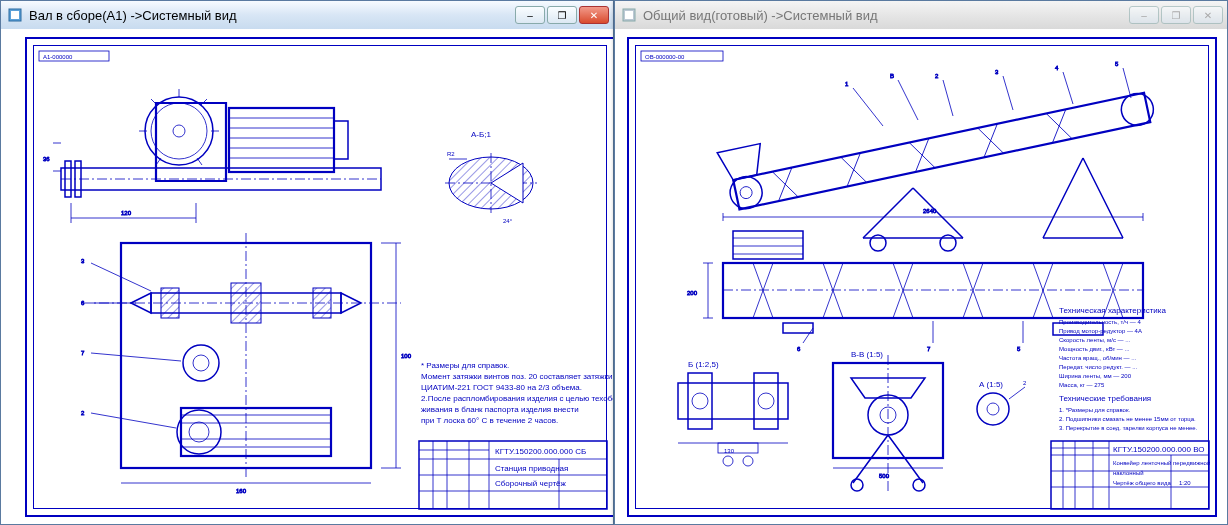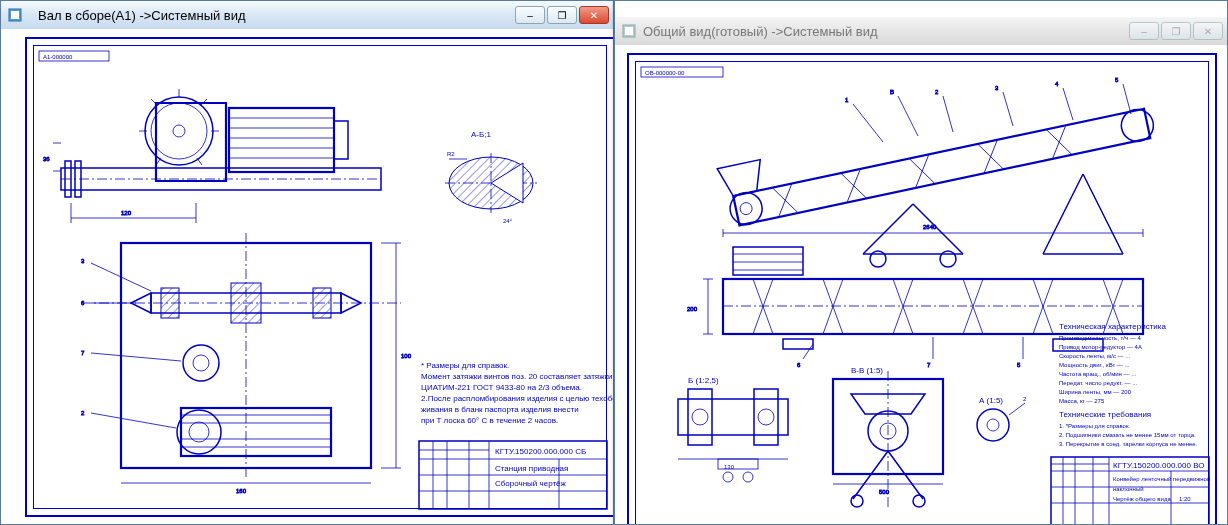--- a/index.html
+++ b/index.html
@@ -27,26 +27,24 @@
     display: flex;
     align-items: center;
     padding: 0 4px 0 6px;
     color: #333;
     font-size: 13px;
     user-select: none;
   }
   .titlebar.active {
     background: linear-gradient(#f7fbff,#d8e6f5 50%,#c8dbef);
     color: #000;
-    gap: 9px;
   }
   .titlebar.inactive {
     background: linear-gradient(#f5f5f5,#e6e6e6 50%,#d9d9d9);
     color: #777;
-    margin-top: 16px;
   }
   .tb-icon { width: 16px; height: 16px; margin-right: 6px; display:inline-block; }
   .tb-title { flex: 1; white-space: nowrap; overflow: hidden; text-overflow: ellipsis; }
   .tb-buttons { display: flex; gap: 2px; }
   .tb-btn {
     width: 30px; height: 18px;
     border: 1px solid #8aa;
     border-radius: 3px;
     background: linear-gradient(#fafdff,#dce8f3);
     display:flex; align-items:center; justify-content:center;

